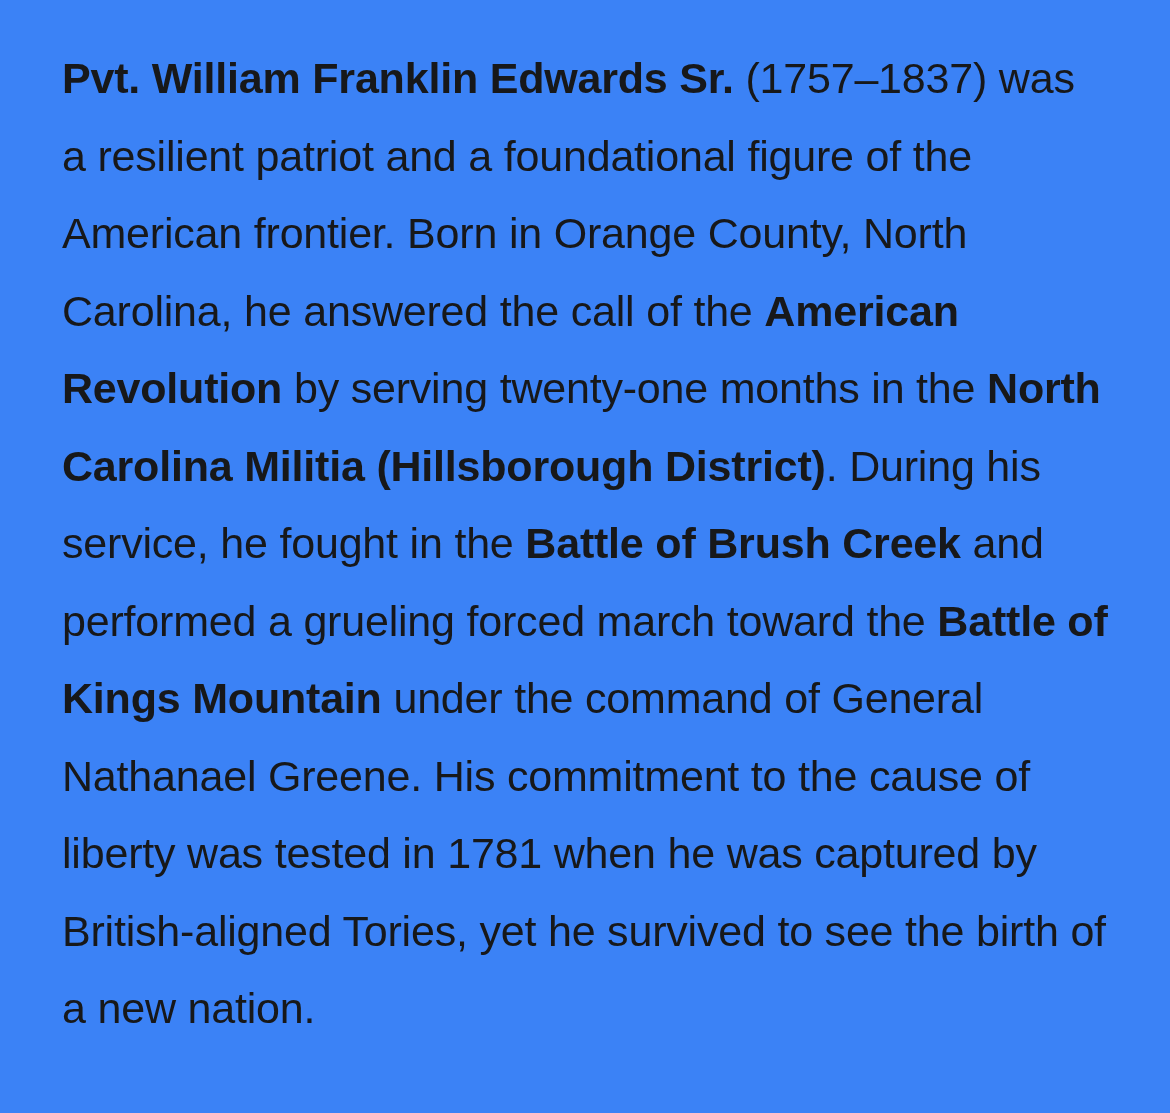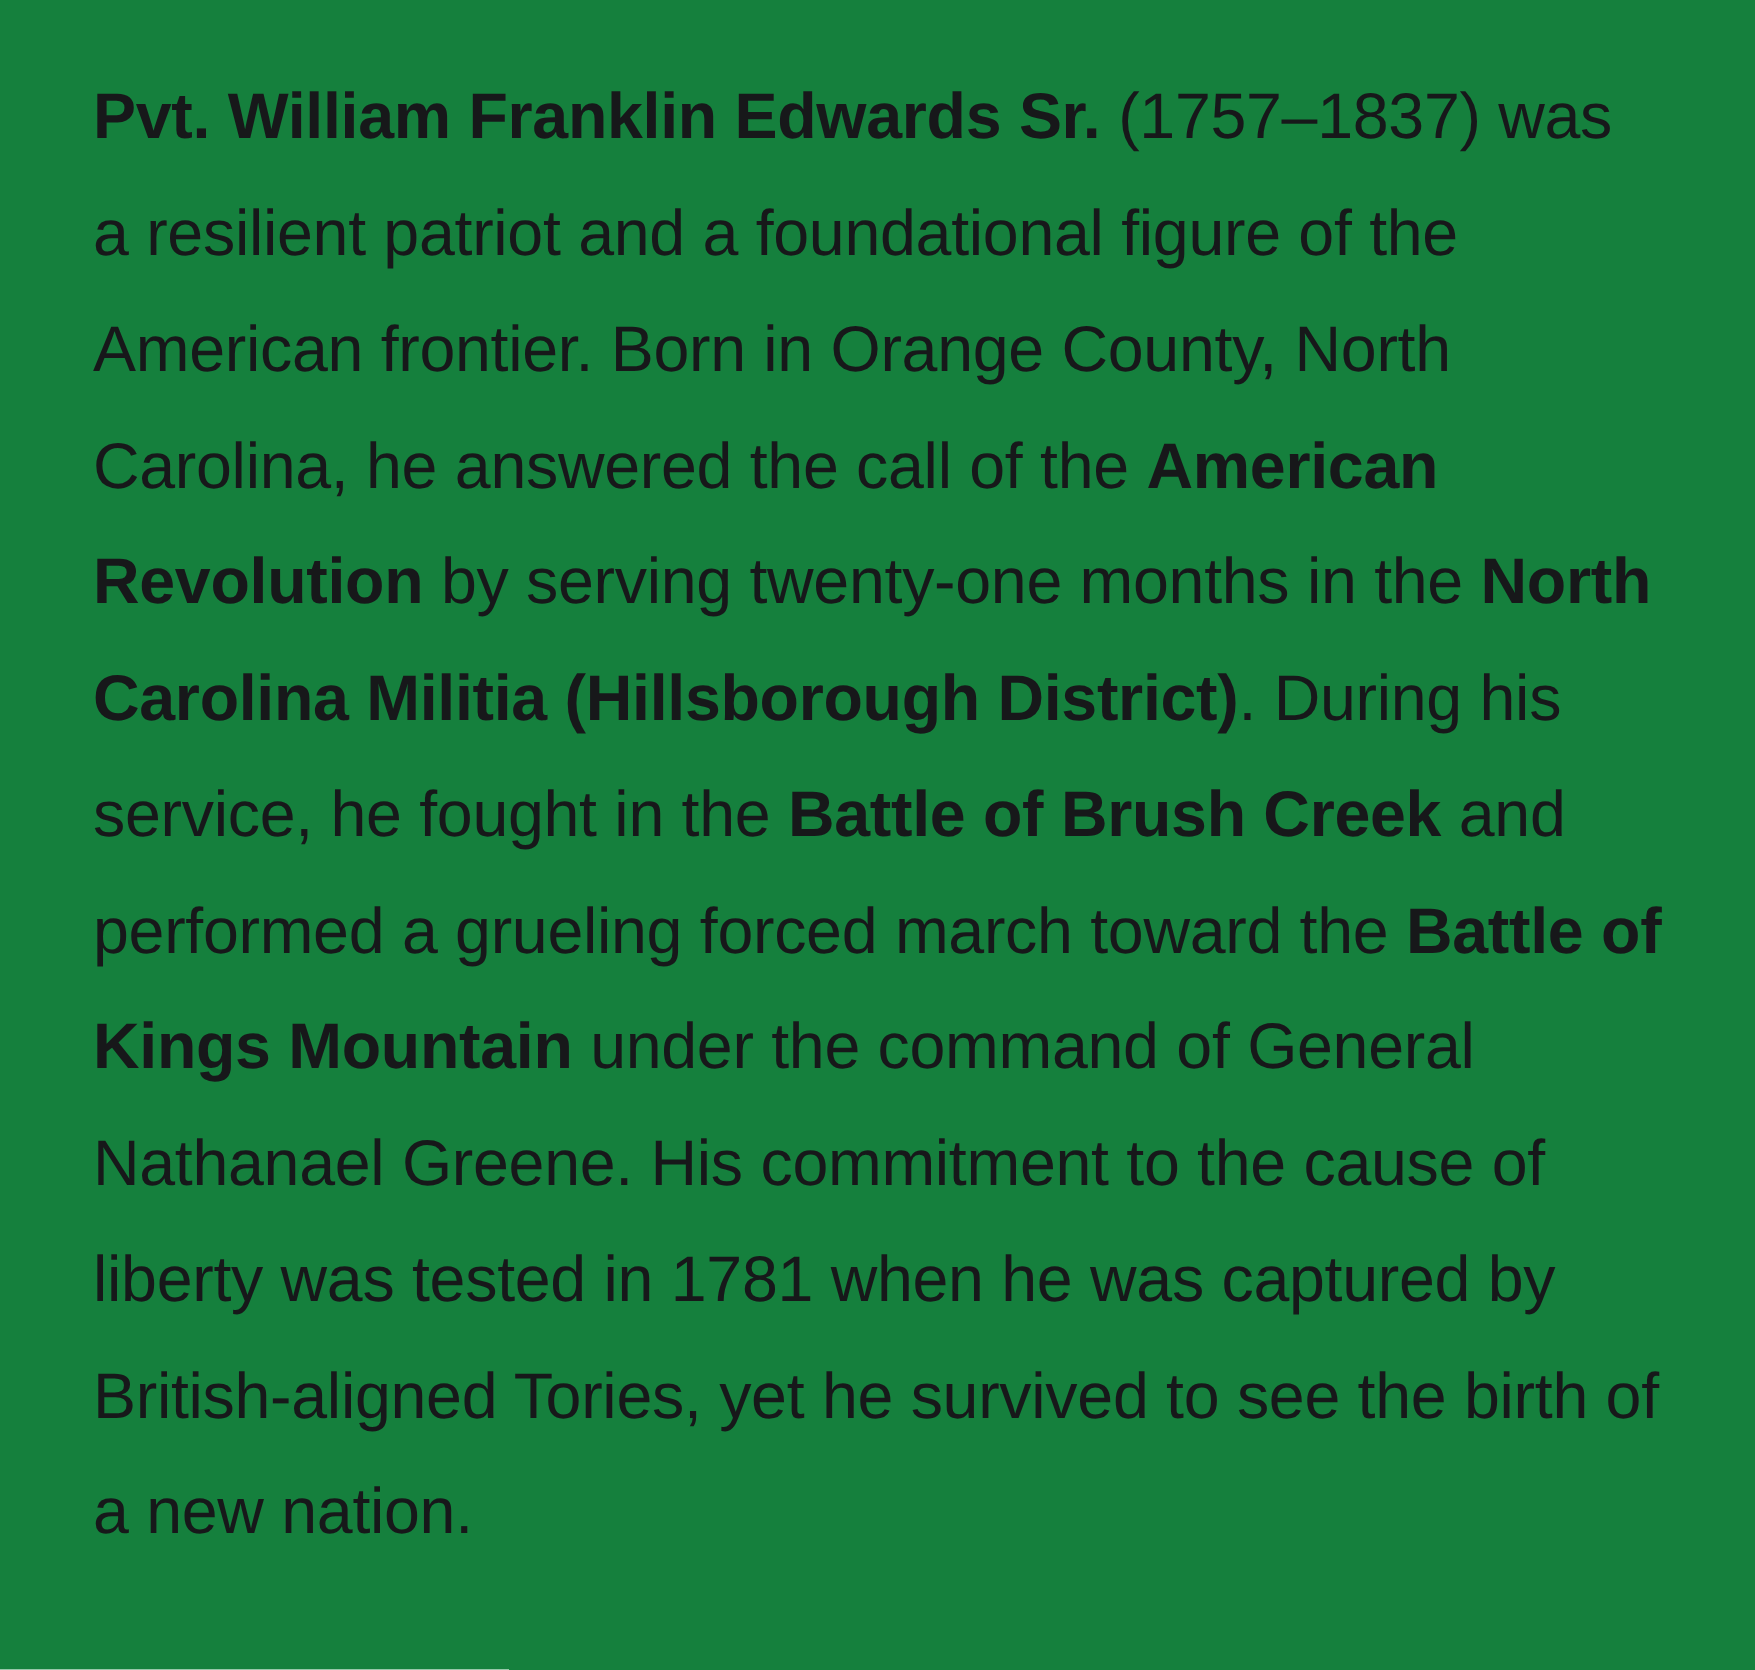--- a/index.html
+++ b/index.html
@@ -4,21 +4,21 @@
 <style>
   html, body {
     margin: 0;
     padding: 0;
     background: #ffffff;
   }
   .page {
     width: 1170px;
     height: 1113px;
     box-sizing: border-box;
-    background: #15803d;
+    background: #3b82f6;
     overflow: hidden;
   }
   .bio-paragraph {
     margin: 0;
     padding: 40px 60px 0 62px;
     font-family: "Liberation Sans", "DejaVu Sans", sans-serif;
     font-size: 43px;
     line-height: 77.5px;
     font-weight: 400;
     color: #17181a;

